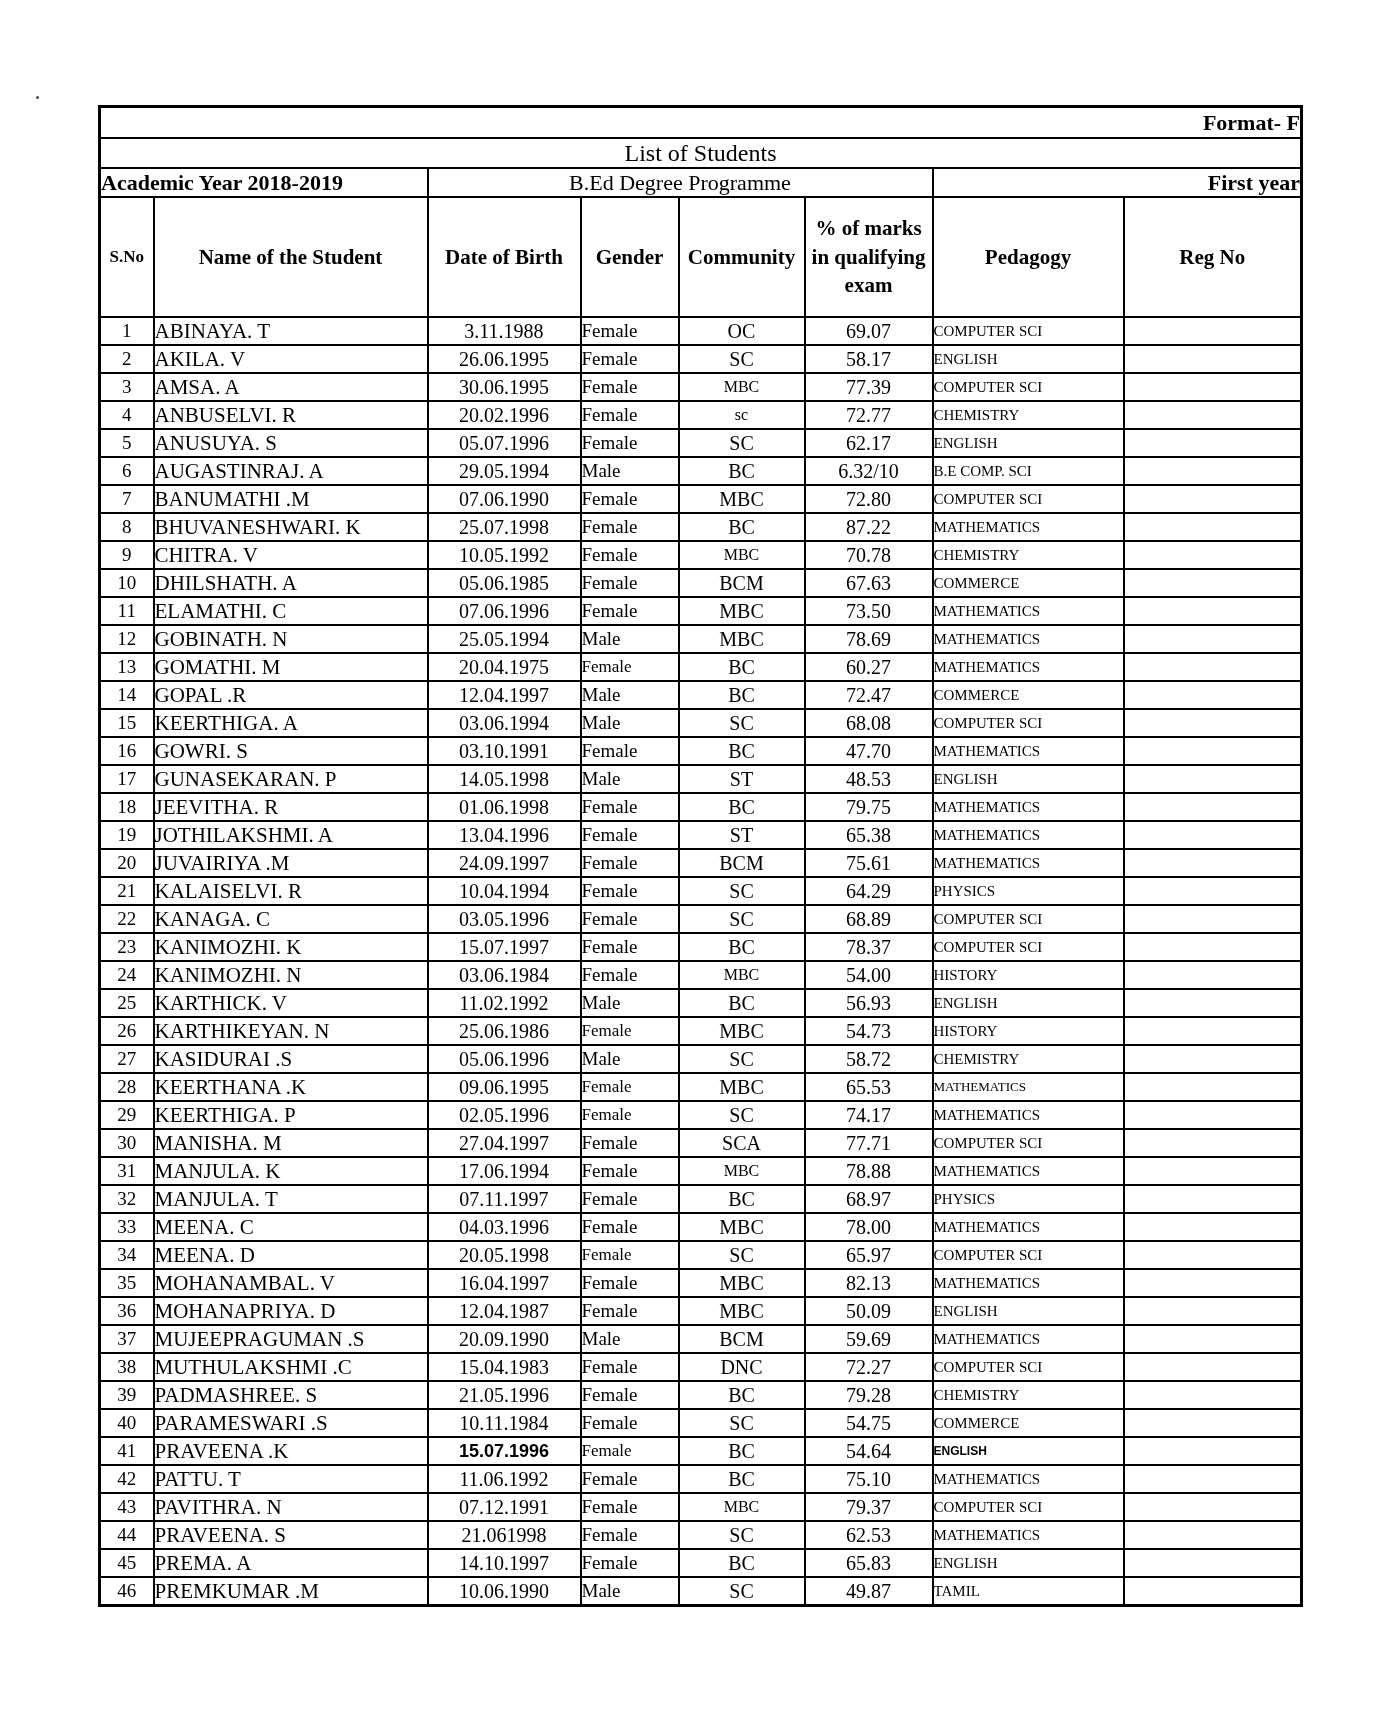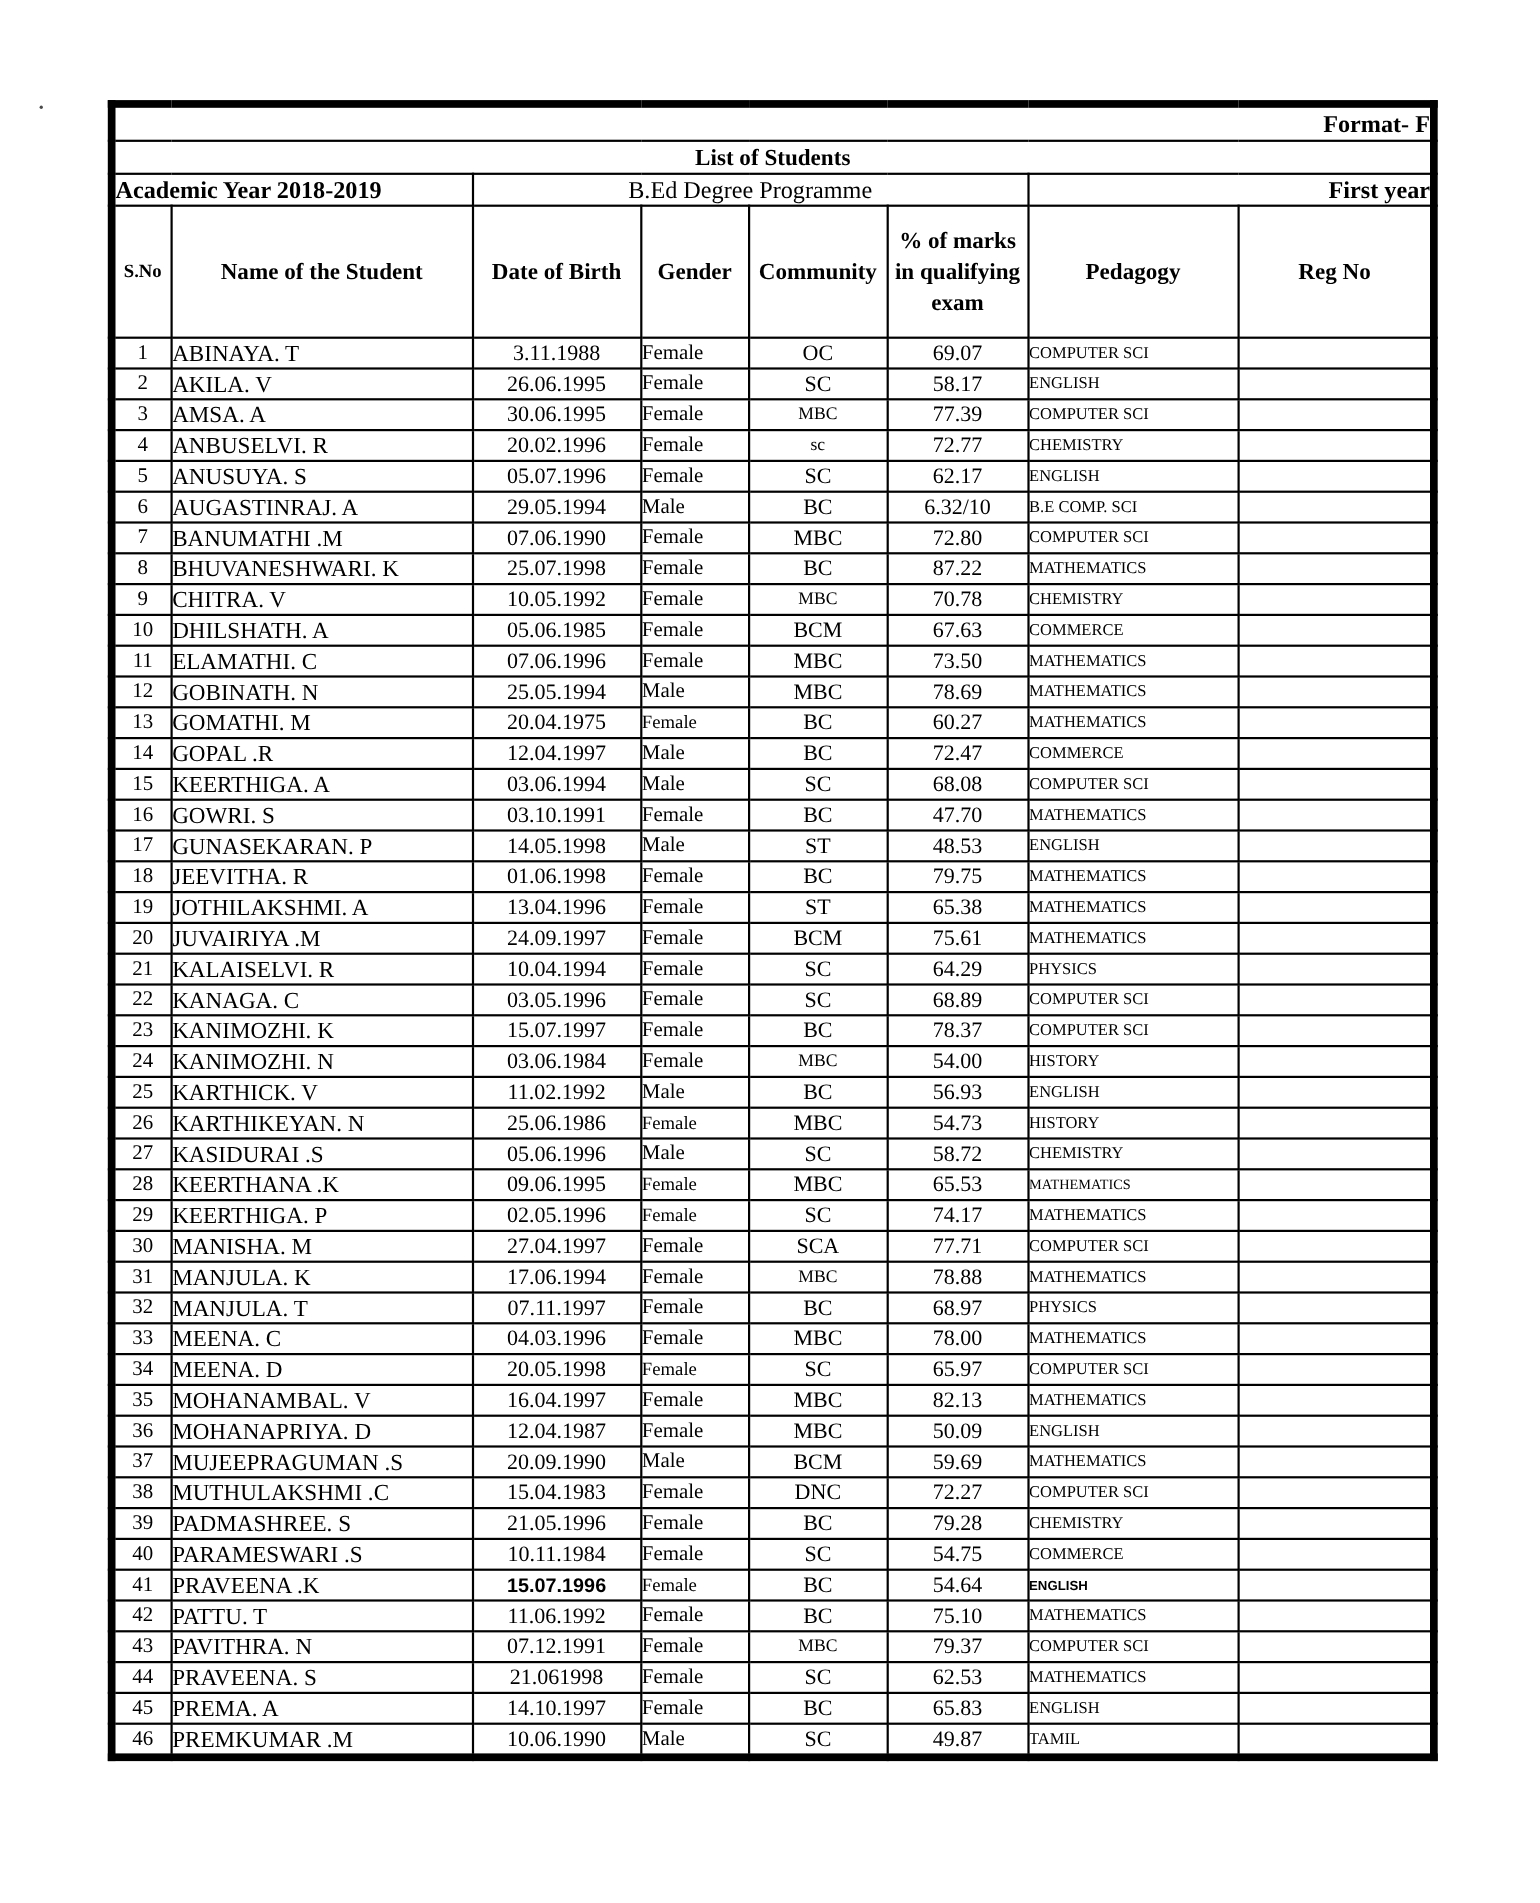--- a/index.html
+++ b/index.html
@@ -19,25 +19,25 @@
     left: 36px;
     top: 96px;
     width: 3px;
     height: 3px;
     background: #4a4a4a;
     border-radius: 50%;
   }
   table.doc-table {
     position: absolute;
     left: 98px;
-    top: 91px;
+    top: 105px;
     width: 1202px;
     border-collapse: collapse;
     table-layout: fixed;
-    border: 7px solid #000000;
+    border: 3px solid #000000;
   }
   table.doc-table td, table.doc-table th {
     border: 2px solid #000;
     padding: 0;
     overflow: hidden;
     white-space: nowrap;
     vertical-align: middle;
   }
   tr.r-format td { height: 29px; }
   tr.r-title  td { height: 28px; }
@@ -45,22 +45,22 @@
   tr.r-head   th { height: 118px; white-space: normal; }
   tr.r-data   td { height: 26px; }
 
   .format-cell {
     font-weight: bold;
     font-size: 22px;
     text-align: right;
     padding-right: 8px;
   }
   .title-cell {
-    font-weight: bold;
-    font-size: 21px;
+    font-weight: normal;
+    font-size: 24px;
     text-align: center;
   }
   .acad-cell {
     font-weight: bold;
     font-size: 22px;
     text-align: left;
     padding-left: 2px;
   }
   .prog-cell {
     font-weight: normal;

